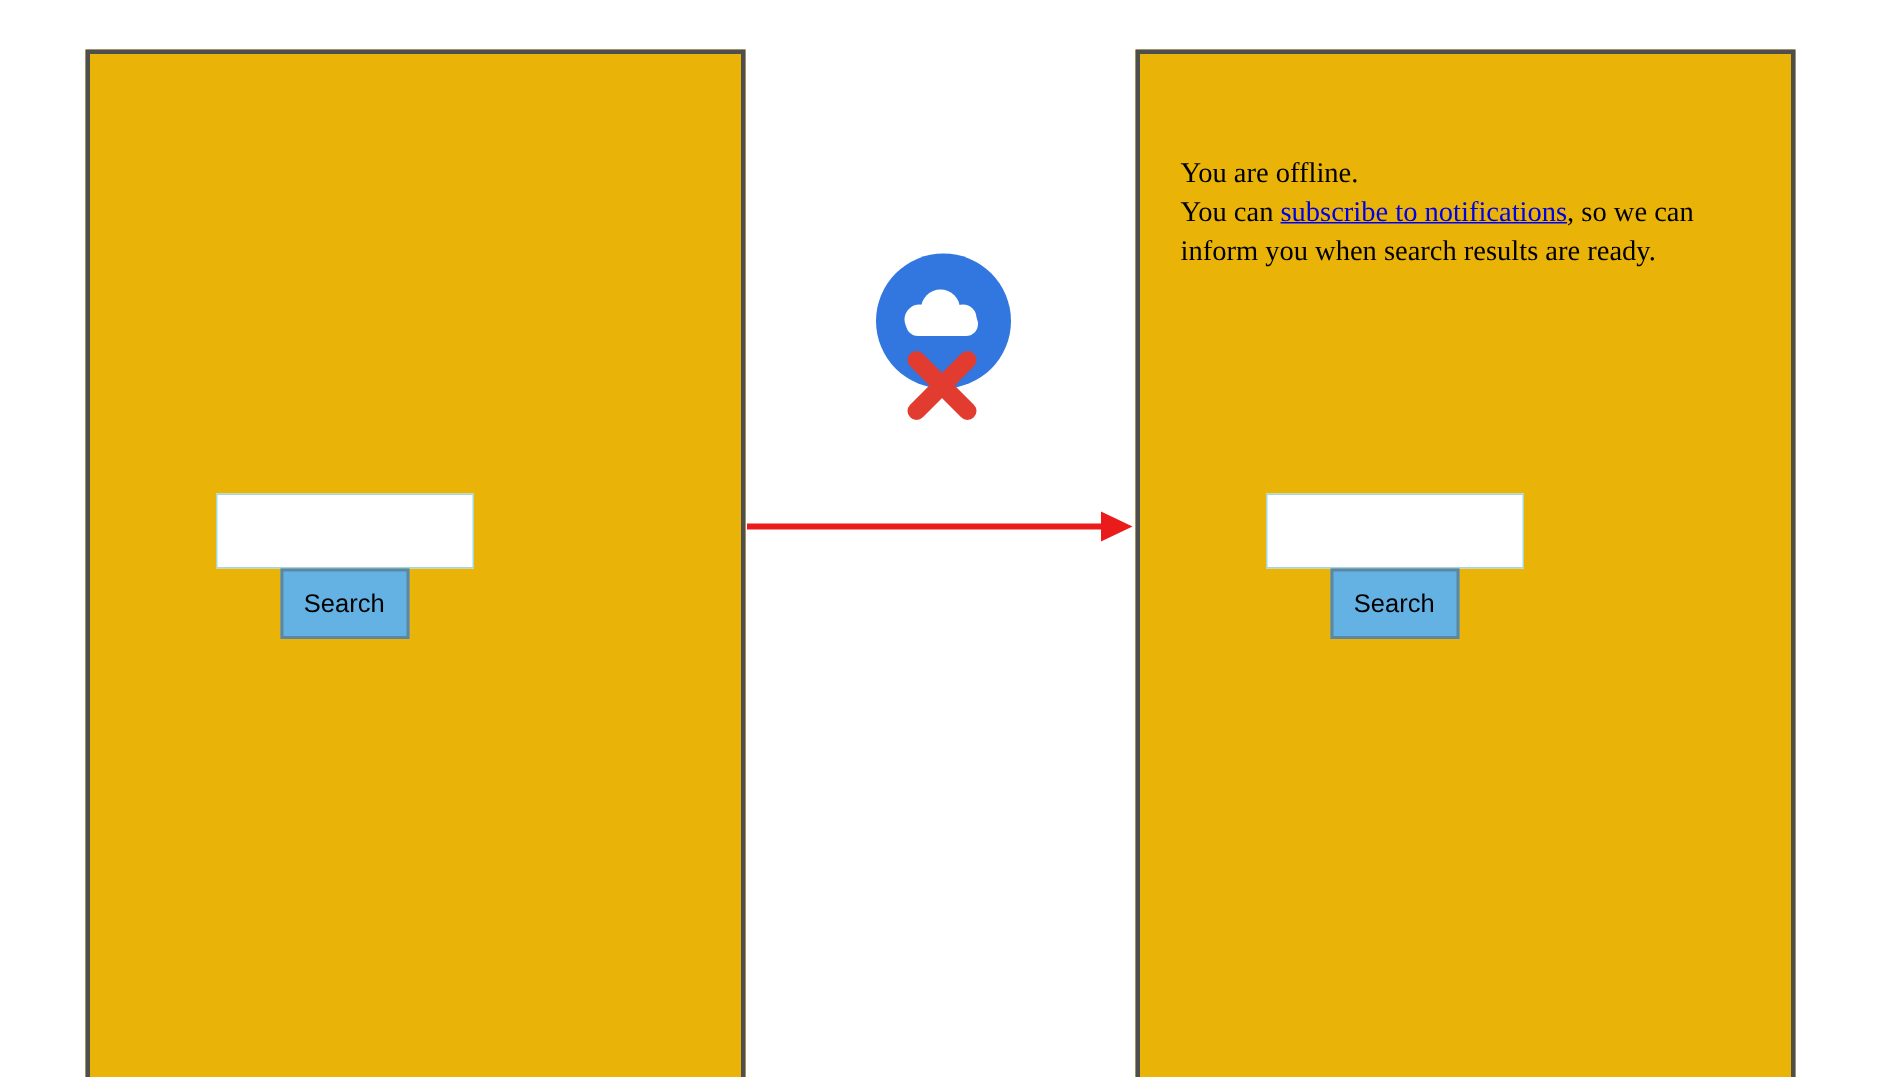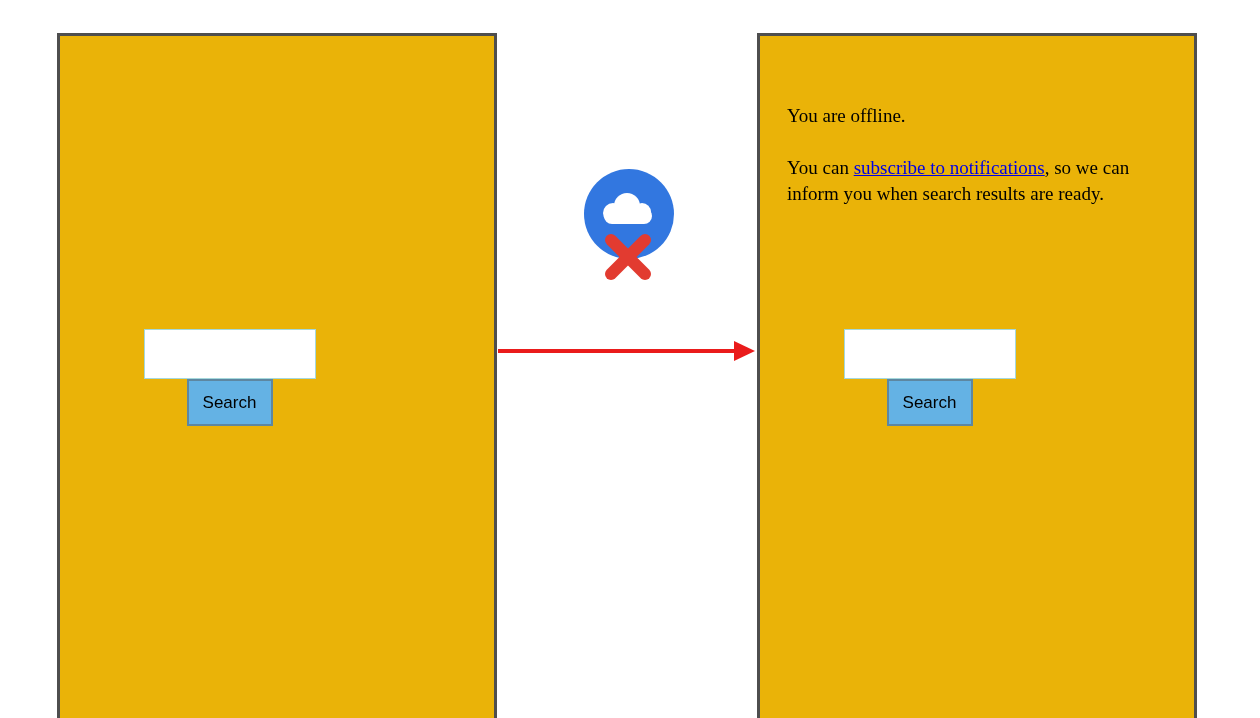--- a/index.html
+++ b/index.html
@@ -40,21 +40,21 @@
     margin-left: -1px;
     cursor: pointer;
   }
 
   .message {
     position: absolute; left: 27px; top: 67px;
     width: 394px;
     font-size: 19px; line-height: 1.38; color: #000;
   }
   .message p { margin: 0; }
-  .message p + p { margin-top: 26px; }
+  .message p + p { }
   a.subscribe-link {
     color: var(--link, #0000e5);
     text-decoration: underline;
     cursor: pointer;
   }
 
   .offline-icon { position: absolute; left: 583px; top: 168px; }
   .flow-arrow   { position: absolute; left: 498px; top: 338px; }
 
   .circle-bg   { fill: var(--cloud-circle, #3277e0); }

